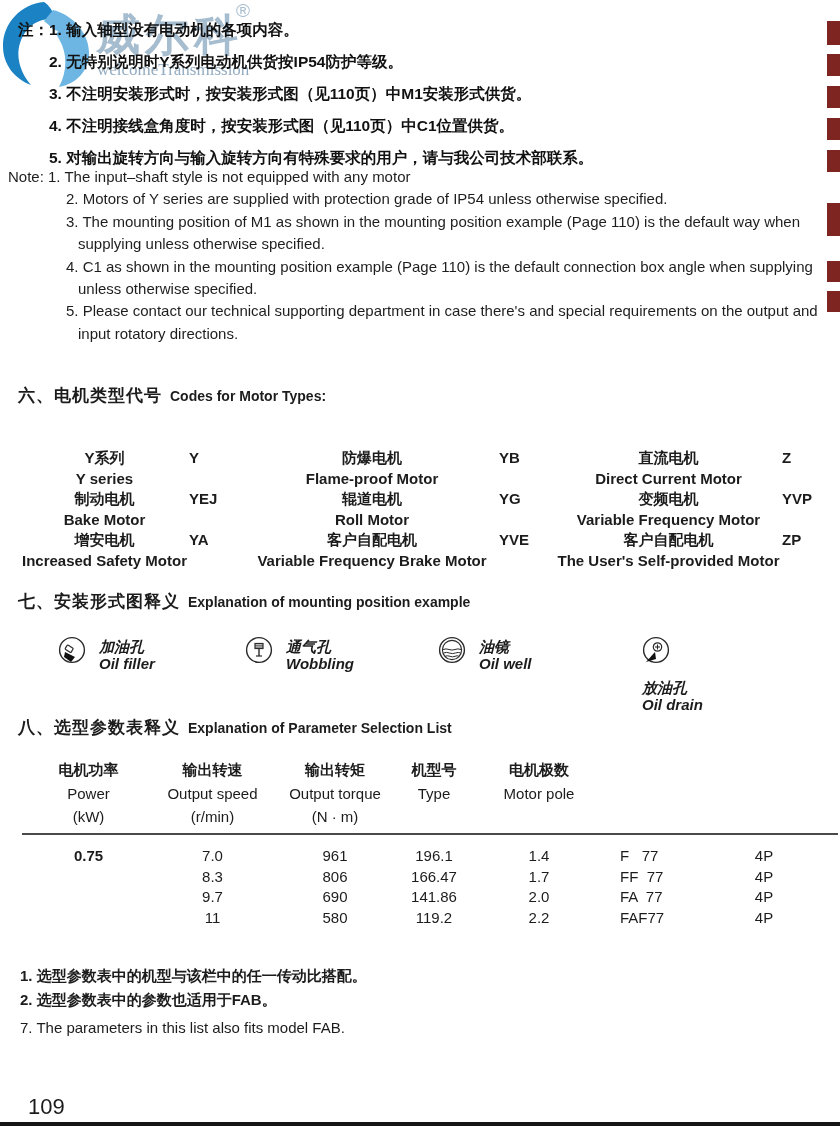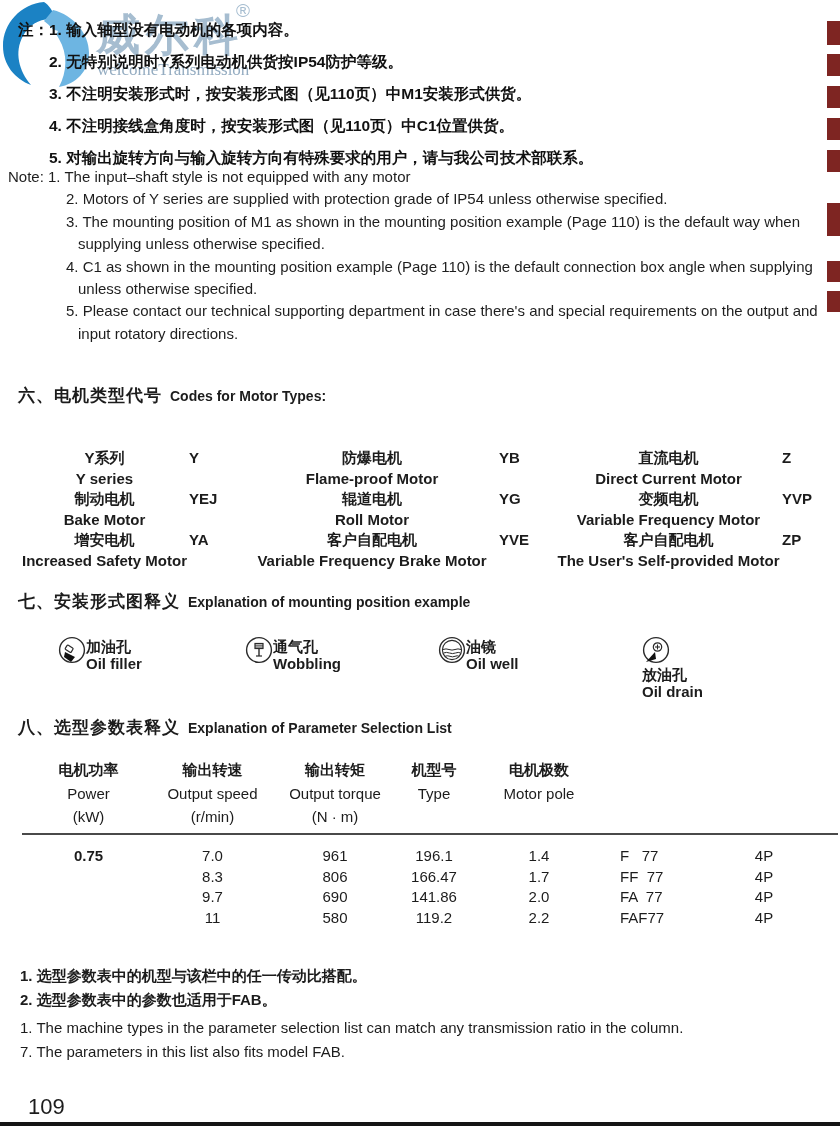--- a/index.html
+++ b/index.html
@@ -30,21 +30,21 @@
   .mc-en{font-size:15px;font-weight:bold;line-height:21px;}
   .mc-code{width:56px;font-size:15px;font-weight:bold;line-height:20px;text-align:left;}
 
   
   .watermark{top:512px;left:283px;width:265px;height:90px;z-index:1;}
   .wm-brand{position:absolute;left:96px;top:6px;font-size:44px;font-weight:bold;color:#a6bdd0;letter-spacing:5px;white-space:nowrap;}
   .wm-reg{position:absolute;left:236px;top:0px;font-size:19px;color:#a6bdd0;}
   .wm-sub{position:absolute;left:97px;top:60px;font-family:"Liberation Serif",serif;font-size:17px;color:#94acc1;white-space:nowrap;}
 
   
-  .mount-item{top:636px;display:flex;align-items:flex-start;}
+  .mount-item{top:636px;display:flex;align-items:flex-start;gap:13px;font-style:italic;}
   .mi-labels{padding-top:2px;}
   .mi-cn{font-size:15px;font-weight:bold;line-height:17px;}
   .mi-en{font-size:15px;font-weight:bold;line-height:18px;}
 
   
   .ptable{top:752px;left:22px;width:816px;display:grid;grid-template-columns:133px 115px 130px 68px 142px 80px 148px;z-index:2;position:absolute;}
   .pt-head{text-align:center;padding-top:6px;}
   .pt-h-cn{font-size:15px;font-weight:bold;line-height:24px;}
   .pt-h-en{font-size:15px;line-height:24px;}
   .pt-h-unit{font-size:15px;line-height:22px;min-height:22px;}
@@ -289,21 +289,20 @@
     <div class="pt-cell">119.2</div>
     <div class="pt-cell">2.2</div>
     <div class="pt-cell type">FAF77</div>
     <div class="pt-cell">4P</div>
   </div>
 
   <div class="layer foot-notes">
     <div class="fn-cn">1. 选型参数表中的机型与该栏中的任一传动比搭配。</div>
     <div class="fn-cn">2. 选型参数表中的参数也适用于FAB。</div>
     <div class="fn-gap"></div>
-    <div class="fn-en">1. The machine types in the parameter selection list can match any transmission ratio in the column.</div>
     <div class="fn-en">7. The parameters in this list also fits model FAB.</div>
   </div>
 
   <div class="layer page-num">109</div>
 
   <div class="edge-tab" style="top:21px;height:24px;"></div>
   <div class="edge-tab" style="top:54px;height:22px;"></div>
   <div class="edge-tab" style="top:86px;height:22px;"></div>
   <div class="edge-tab" style="top:118px;height:22px;"></div>
   <div class="edge-tab" style="top:150px;height:22px;"></div>

